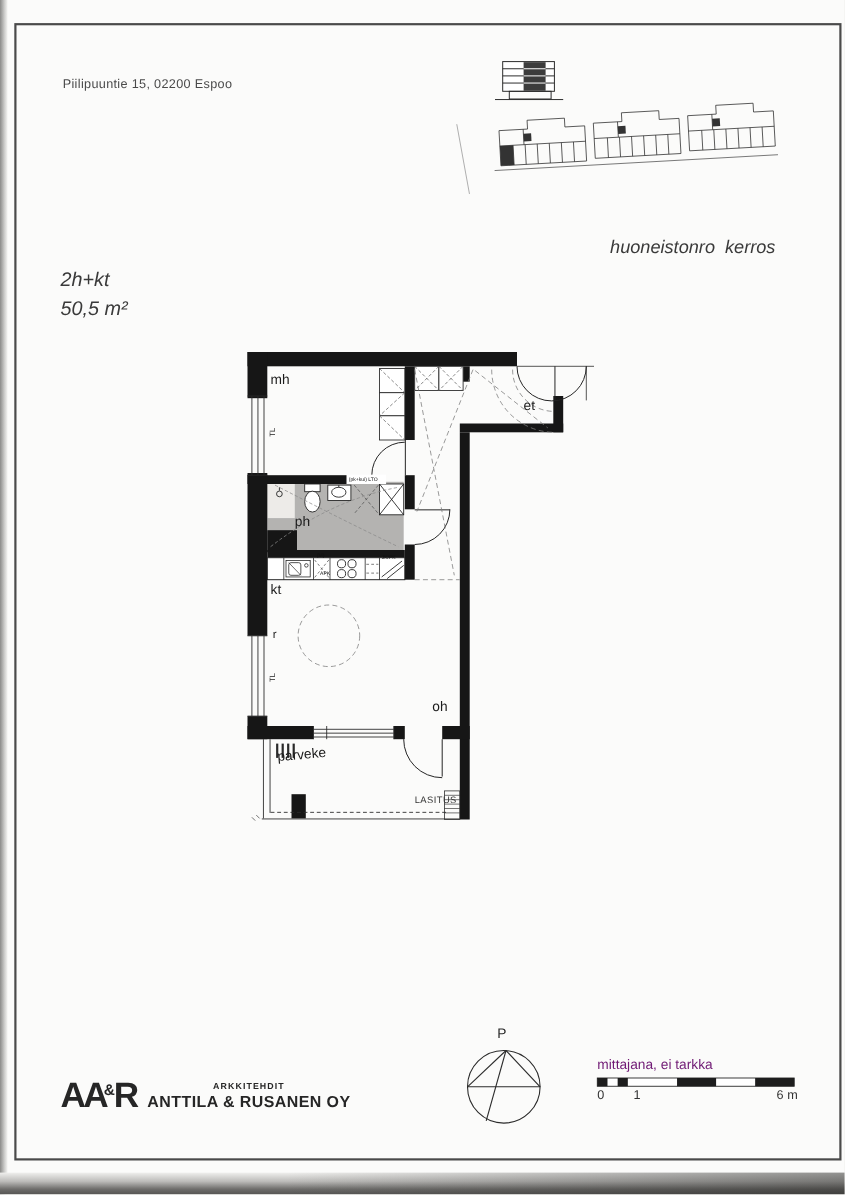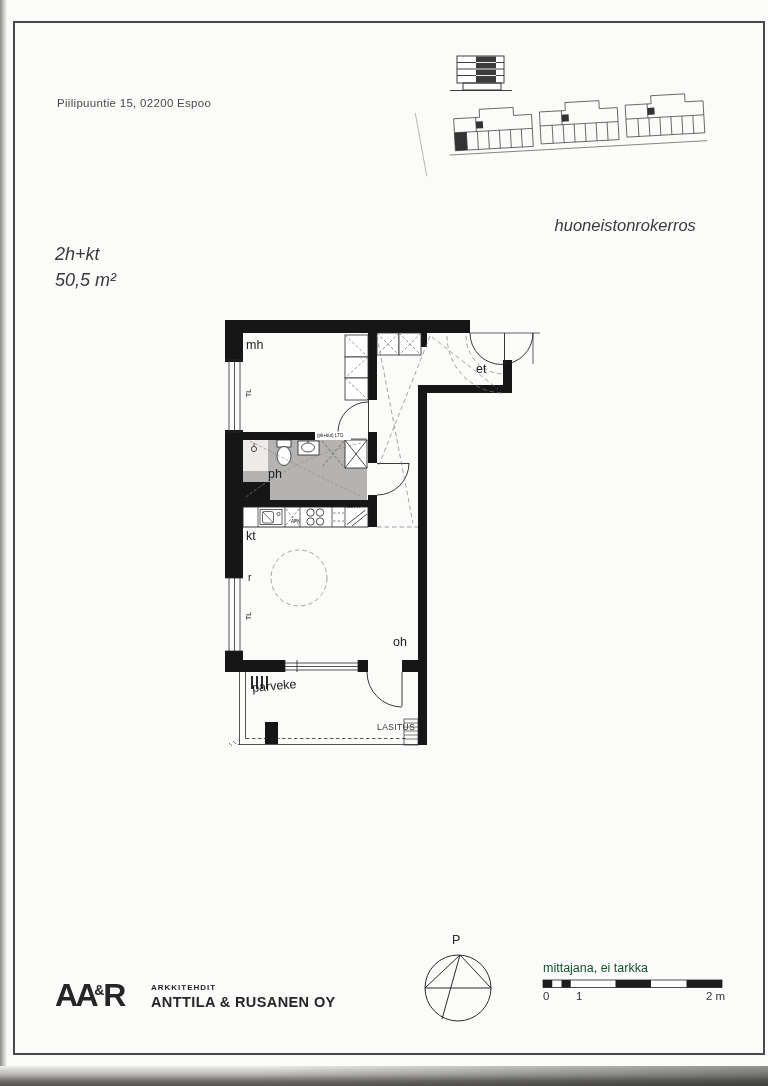--- a/index.html
+++ b/index.html
@@ -7,30 +7,30 @@
         font-family:"Liberation Sans",sans-serif;overflow:hidden;}
   .frame{position:absolute;left:13px;top:21px;width:748px;height:1030px;
          border:2px solid #4a4a4a;}
   .lbl{position:absolute;color:#242424;white-space:nowrap;line-height:1;}
   .title{font-size:24px;color:#3d3d3d;letter-spacing:.5px;}
   .sub{font-size:11.5px;color:#4a4a4a;letter-spacing:.3px;}
   .apt{font-size:18px;color:#3a3a3a;font-style:italic;}
   .tbl{position:absolute;left:520px;top:216px;color:#3a3a3a;font-style:italic;}
   .trow{display:flex;height:21px;align-items:flex-start;}
   .tc1{width:130px;text-align:right;font-size:17px;}
-  .tc2{width:64px;text-align:left;font-size:17px;}
+  .tc2{width:64px;text-align:center;font-size:17px;}
   .thead .tc1,.thead .tc2{font-size:16.5px;}
   .room{font-size:12.5px;color:#1c1c1c;}
   .tiny{font-size:4.6px;color:#111;}
   .rot90{transform:rotate(-90deg);transform-origin:left top;font-size:7px;color:#1c1c1c;}
   .logo{position:absolute;left:55px;top:982px;display:flex;align-items:flex-start;color:#262626;}
   .mono{display:flex;align-items:flex-start;}
   .monoA,.monoR{font-size:32px;font-weight:bold;letter-spacing:-2.5px;line-height:.85;}
   .monoAmp{font-size:14px;font-weight:bold;margin:0 -1px 1px -2px;position:relative;z-index:1;}
-  .logotxt{margin-left:27px;}
+  .logotxt{margin-left:10px;text-align:center;}
   .logol1{font-size:8px;font-weight:bold;letter-spacing:1px;margin-top:1px;}
   .logol2{font-size:14.5px;font-weight:bold;letter-spacing:.4px;margin-top:2px;}
   .scan-left{position:absolute;left:0;top:0;width:7px;height:1086px;
      background:linear-gradient(90deg,#8b8b89,#cfcfcd 60%,#f6f6f4);}
   .scan-bottom{position:absolute;left:0;top:1066px;width:768px;height:20px;
      background:linear-gradient(180deg,#efefed 0%,#bcbbb9 40%,#6e6d6b 75%,#555453 100%);}
   .scan-bottom-right{position:absolute;left:260px;top:1066px;width:508px;height:20px;
      background:linear-gradient(90deg,rgba(35,35,33,0),rgba(35,35,33,.45));}
   svg{position:absolute;left:0;top:0;}
 </style>
@@ -262,21 +262,21 @@
 
     <g>
       <rect x="543" y="980" width="179" height="7.5" fill="#ffffff" stroke="#222" stroke-width="0.8"></rect>
       <rect x="543" y="980" width="9.25" height="7.5" fill="#1d1d1d"></rect>
       <rect x="561.5" y="980" width="9.25" height="7.5" fill="#1d1d1d"></rect>
       <rect x="615.5" y="980" width="35.5" height="7.5" fill="#1d1d1d"></rect>
       <rect x="686.5" y="980" width="35.5" height="7.5" fill="#1d1d1d"></rect>
     </g>
   </svg>
 
-  <div class="lbl sub" style="left:57px;top:98px">Piilipuuntie 15, 02200 Espoo</div>
+  <div class="lbl sub" style="left:57px;top:72px">Piilipuuntie 15, 02200 Espoo</div>
 
   <div class="lbl apt" style="left:55px;top:245px">2h+kt</div>
   <div class="lbl apt" style="left:55px;top:271px">50,5 m²</div>
 
   <div class="tbl">
     <div class="trow thead">
       <div class="tc1">huoneistonro</div>
       <div class="tc2">kerros</div>
     </div>
   </div>
@@ -292,24 +292,24 @@
 
   <div class="lbl rot90" style="left:245px;top:397px">TL</div>
   <div class="lbl rot90" style="left:245px;top:620px">TL</div>
 
   <div class="lbl tiny" style="left:317px;top:433.5px">(pk+kui) LTO</div>
   <div class="lbl tiny" style="left:347px;top:505px">JK/PK</div>
   <div class="lbl tiny" style="left:288px;top:503px">(M)</div>
   <div class="lbl tiny" style="left:291px;top:519.5px">APK</div>
 
   <div class="lbl" style="left:452px;top:934px;font-size:12.5px;color:#2b2b2b">P</div>
-  <div class="lbl" style="left:543px;top:962px;font-size:12.5px;color:#14532d">mittajana, ei tarkka</div>
+  <div class="lbl" style="left:543px;top:962px;font-size:12.5px;color:#701a75">mittajana, ei tarkka</div>
   <div class="lbl" style="left:543px;top:991px;font-size:11.5px;color:#333">0</div>
   <div class="lbl" style="left:576px;top:991px;font-size:11.5px;color:#333">1</div>
-  <div class="lbl" style="left:706px;top:991px;font-size:11.5px;color:#333">2 m</div>
+  <div class="lbl" style="left:706px;top:991px;font-size:11.5px;color:#333">6 m</div>
 
   <div class="logo">
     <div class="mono">
       <span class="monoA">AA</span>
       <span class="monoAmp">&amp;</span>
       <span class="monoR">R</span>
     </div>
     <div class="logotxt">
       <div class="logol1">ARKKITEHDIT</div>
       <div class="logol2">ANTTILA &amp; RUSANEN OY</div>

